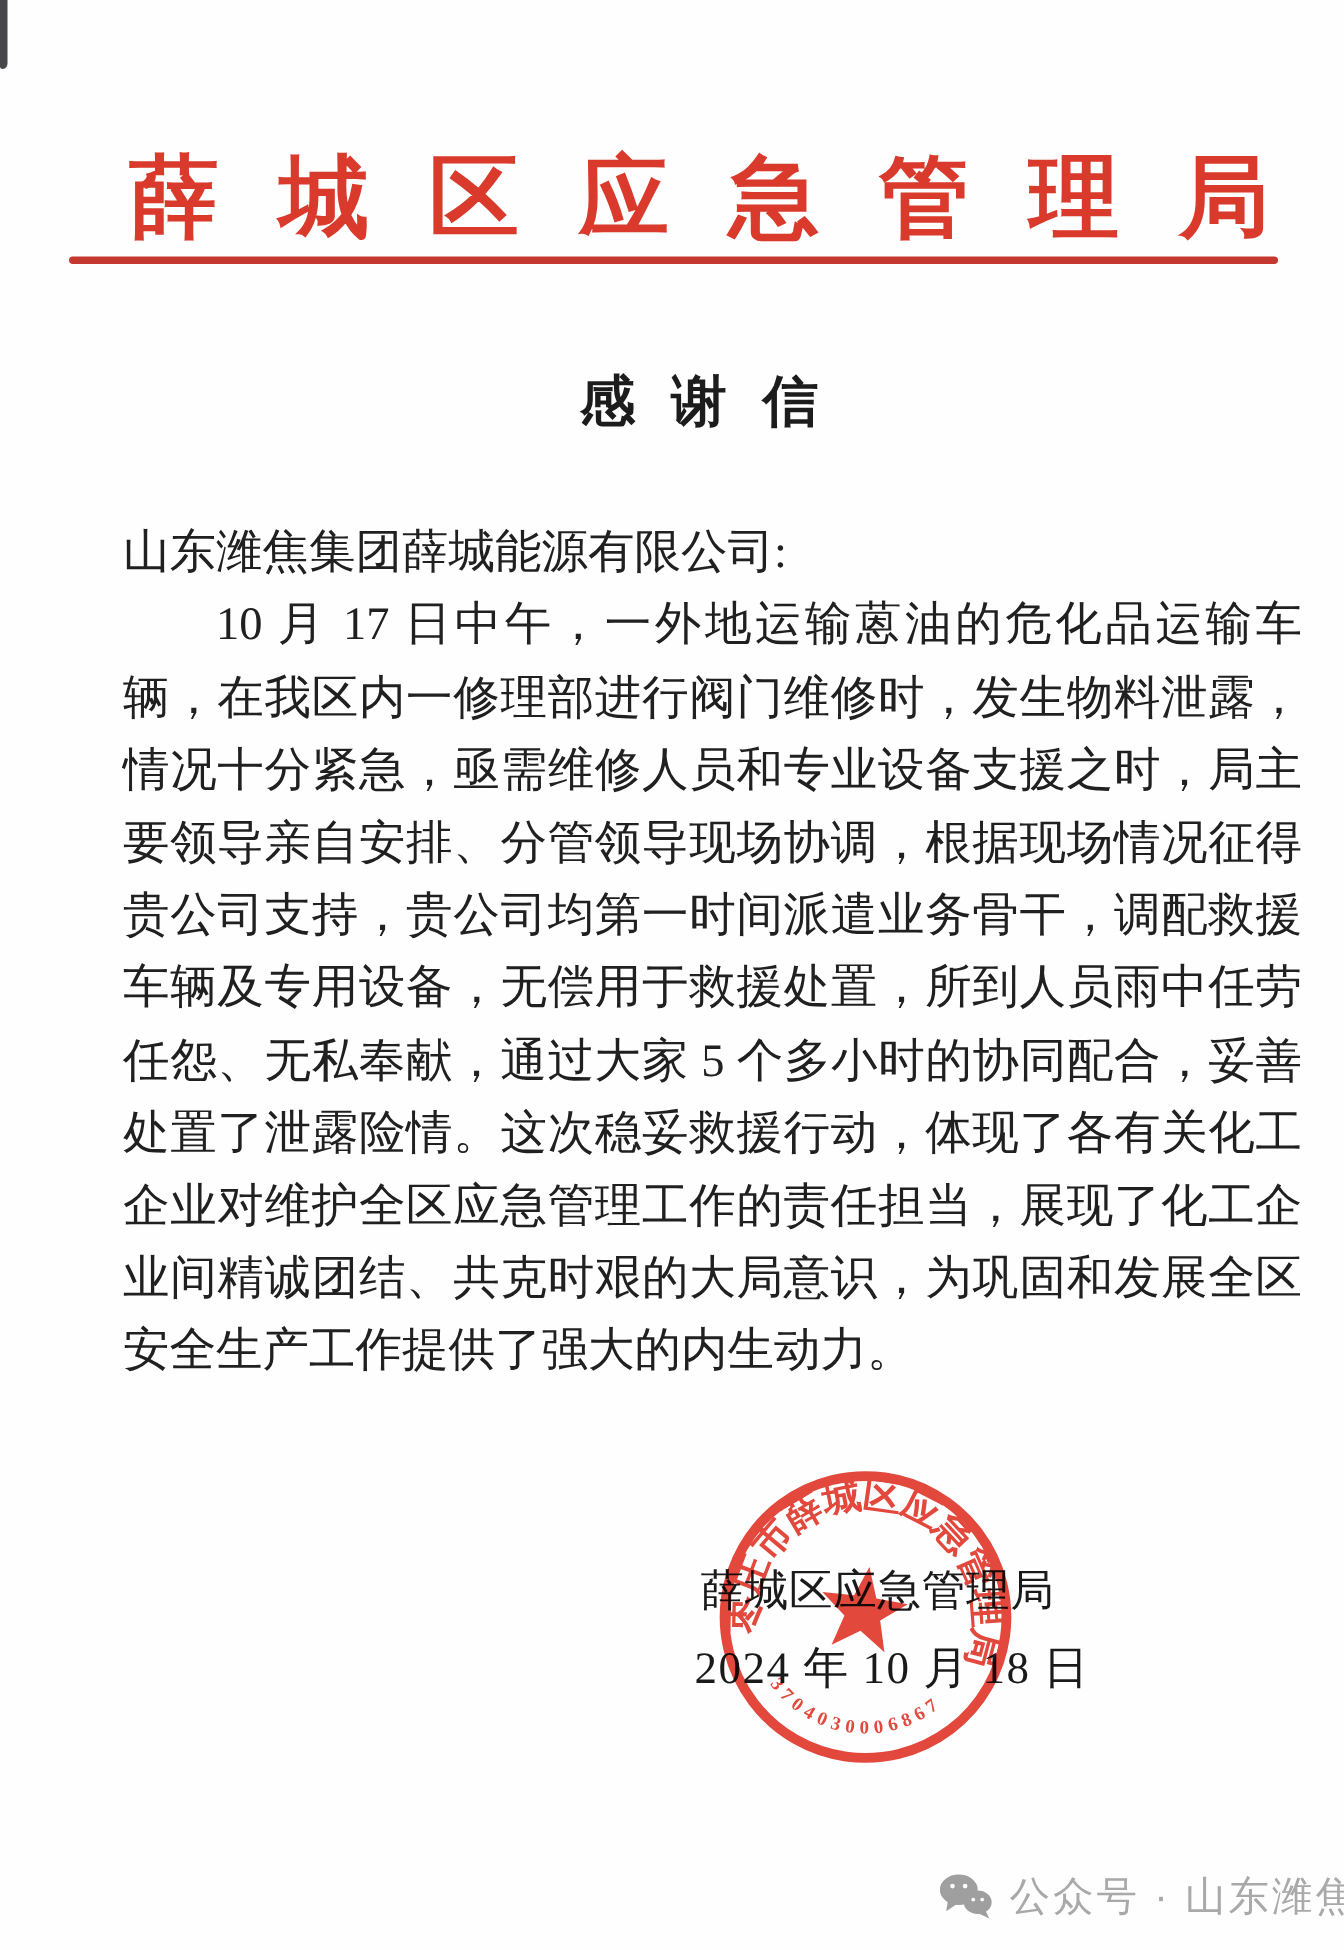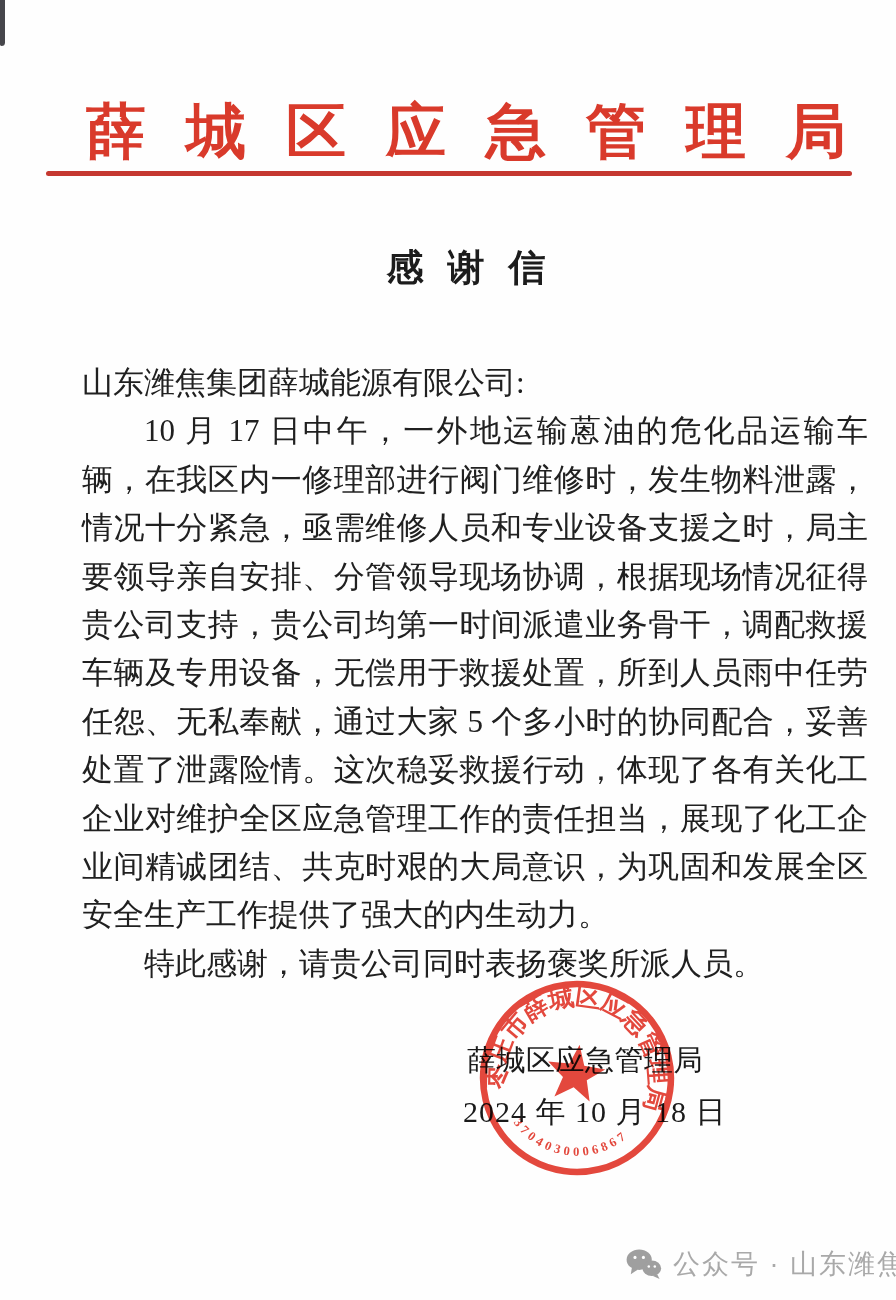--- a/index.html
+++ b/index.html
@@ -60,21 +60,20 @@
 
   
   .body-text {
     position: absolute;
     left: 82px; top: 344px;
     width: 786px;
     font-size: 31px;
     line-height: 48.4px;
     text-align: justify;
     color: #202020;
-    margin-top: 15px;
   }
   .body-text p { margin: 0; text-indent: 2em; }
   .body-text p.greeting { text-indent: 0; }
 
   
   .sig-org {
     position: absolute;
     left: 467px; top: 1041px;
     font-size: 29px;
     letter-spacing: 0.5px;
@@ -127,21 +126,20 @@
 
   <div class="header-title">薛城区应急管理局</div>
 
   <div class="header-divider"></div>
 
   <div class="doc-title">感谢信</div>
 
   <div class="body-text">
     <p class="greeting">山东潍焦集团薛城能源有限公司:</p>
     <p>10 月 17 日中午，一外地运输蒽油的危化品运输车辆，在我区内一修理部进行阀门维修时，发生物料泄露，情况十分紧急，亟需维修人员和专业设备支援之时，局主要领导亲自安排、分管领导现场协调，根据现场情况征得贵公司支持，贵公司均第一时间派遣业务骨干，调配救援车辆及专用设备，无偿用于救援处置，所到人员雨中任劳任怨、无私奉献，通过大家 5 个多小时的协同配合，妥善处置了泄露险情。这次稳妥救援行动，体现了各有关化工企业对维护全区应急管理工作的责任担当，展现了化工企业间精诚团结、共克时艰的大局意识，为巩固和发展全区安全生产工作提供了强大的内生动力。</p>
-    <p>特此感谢，请贵公司同时表扬褒奖所派人员。</p>
   </div>
 
   <div class="sig-org">薛城区应急管理局</div>
 
   <div class="sig-date">2024 年 10 月 18 日</div>
 
   <svg class="seal" viewBox="0 0 200 200">
     <defs>
       <path id="sealTopArc" d="M 32.3 124.6 A 72 72 0 1 1 167.7 124.6" fill="none"></path>
       <path id="sealBottomArc" d="M 41 149.5 A 77 77 0 0 0 159 149.5" fill="none"></path>

